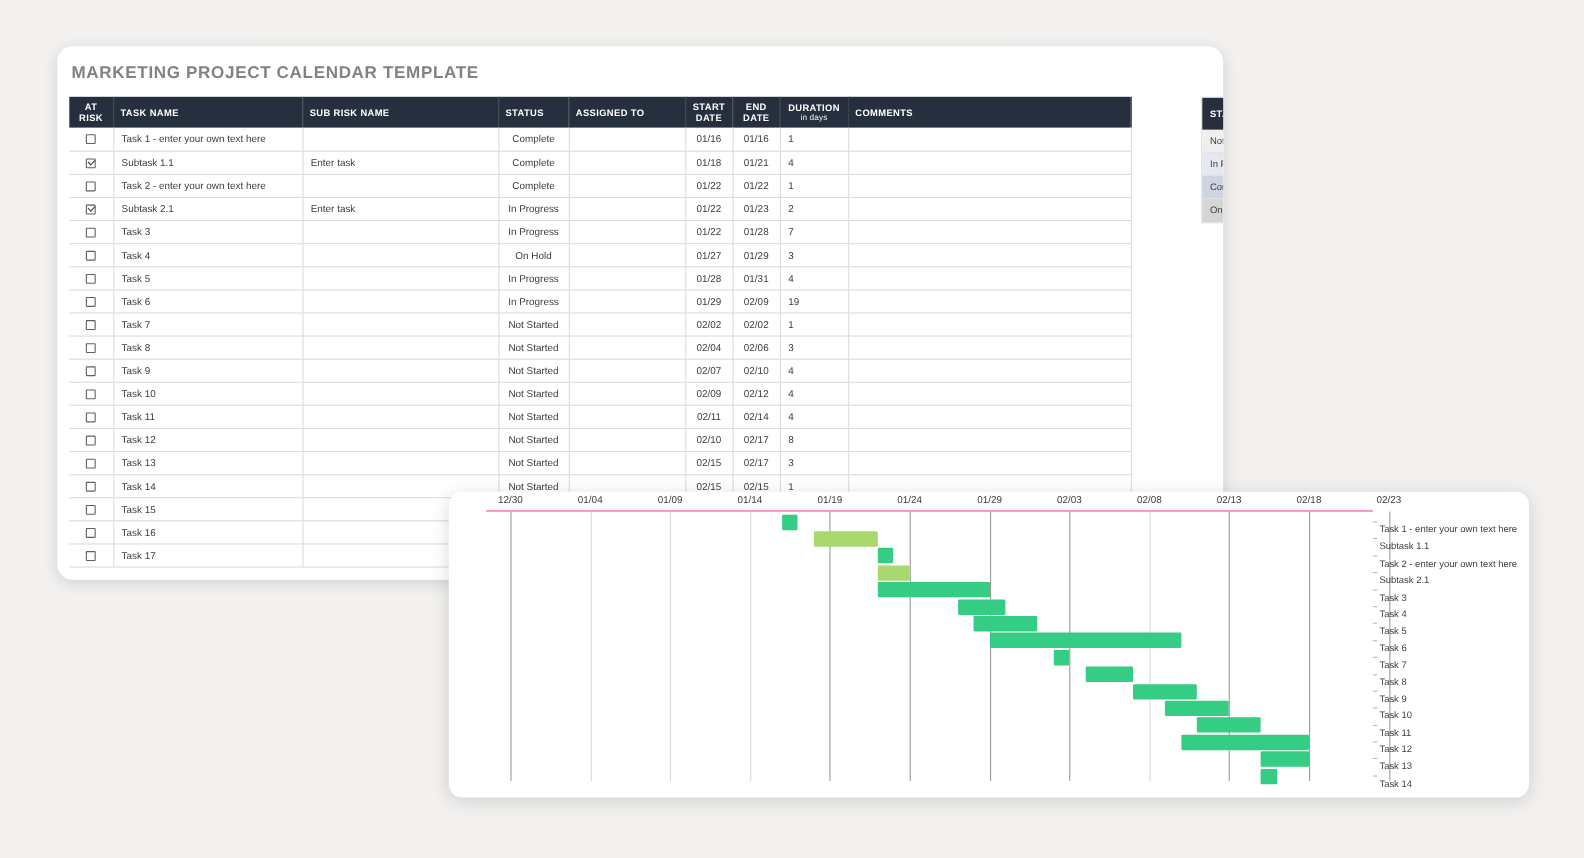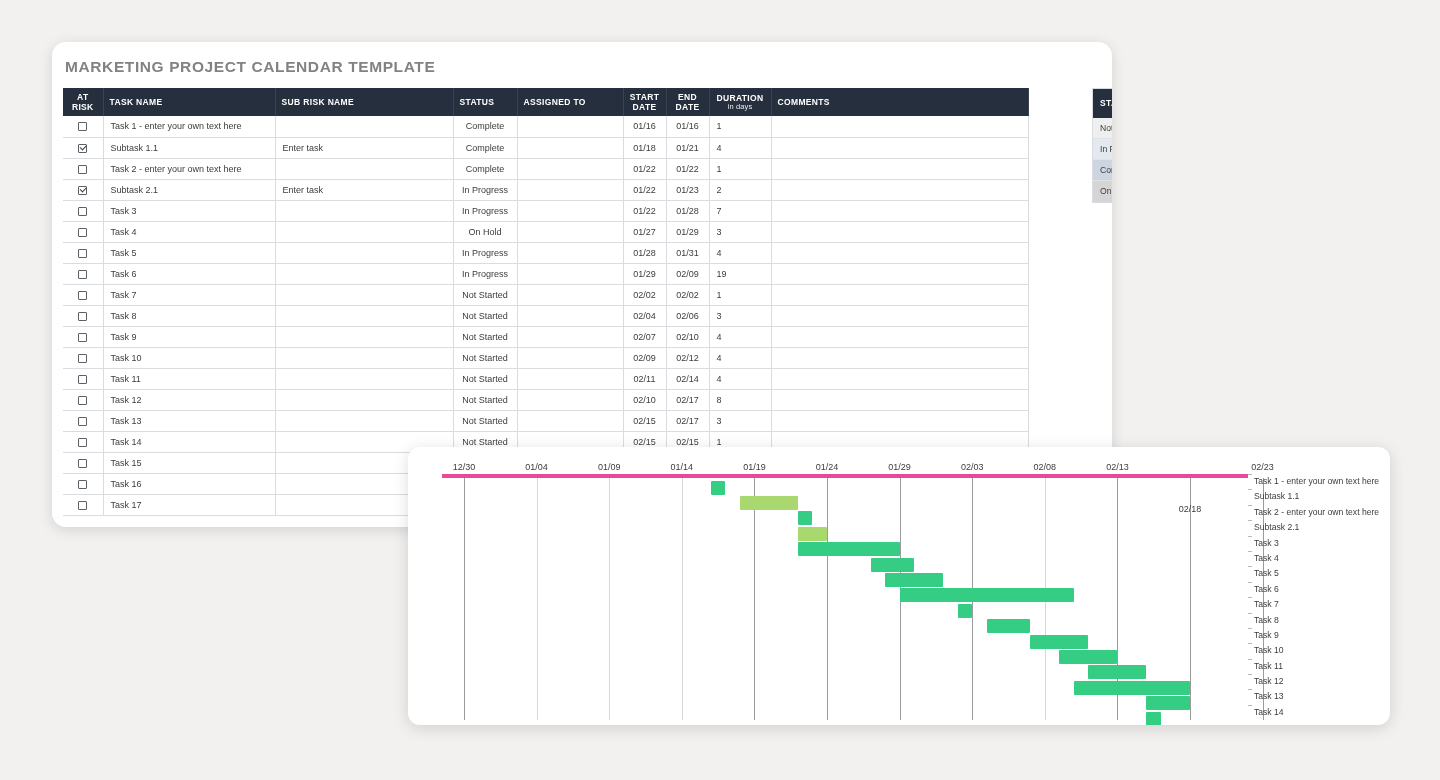--- a/index.html
+++ b/index.html
@@ -126,23 +126,23 @@
     left: 408px; top: 447px;
     width: 982px; height: 278px;
     background:#ffffff;
     border-radius: 12px;
     box-shadow: 0 3px 16px rgba(0,0,0,0.14);
     overflow:hidden;
   }
   .gantt-inner { position:absolute; inset:0; }
   .plot {
     position:absolute;
-    left: 34px; top: 27px;
+    left: 34px; top: 17px;
     width: 806px; height: 246px;
-    border-top: 4px solid #ec4899;
+    border-top: 1px solid #ec4899;
   }
   .vline { position:absolute; top:0; bottom:0; width:1px; background:#9a9a9a; }
   .vline.light { background:#d7d7d7; }
   .xtick {
     position:absolute;
     top: -16px;
     font-size: 9px;
     color: #3c3c3c;
     transform: translateX(-50%);
     white-space:nowrap;
@@ -460,21 +460,21 @@
           <div class="xtick" style="left: 385px;">01/24</div>
           <div class="vline" style="left: 457.6px;"></div>
           <div class="xtick" style="left: 457.6px;">01/29</div>
           <div class="vline" style="left: 530.2px;"></div>
           <div class="xtick" style="left: 530.2px;">02/03</div>
           <div class="vline light" style="left: 602.8px;"></div>
           <div class="xtick" style="left: 602.8px;">02/08</div>
           <div class="vline" style="left: 675.4px;"></div>
           <div class="xtick" style="left: 675.4px;">02/13</div>
           <div class="vline" style="left: 748px;"></div>
-          <div class="xtick" style="left: 748px; margin-top: 42px;">02/18</div>
+          <div class="xtick" style="left: 748px;">02/18</div>
           <div class="vline" style="left: 820.6px;"></div>
           <div class="xtick" style="left: 820.6px;">02/23</div>
           <div class="bar task" style="left: 268.84px; width: 14.52px; top: 2.5px;"></div>
           <div class="bar sub" style="left: 297.88px; width: 58.08px; top: 17.9px;"></div>
           <div class="bar task" style="left: 355.96px; width: 14.52px; top: 33.3px;"></div>
           <div class="bar sub" style="left: 355.96px; width: 29.04px; top: 48.7px;"></div>
           <div class="bar task" style="left: 355.96px; width: 101.64px; top: 64.1px;"></div>
           <div class="bar task" style="left: 428.56px; width: 43.56px; top: 79.5px;"></div>
           <div class="bar task" style="left: 443.08px; width: 58.08px; top: 94.9px;"></div>
           <div class="bar task" style="left: 457.6px; width: 174.24px; top: 110.3px;"></div>

